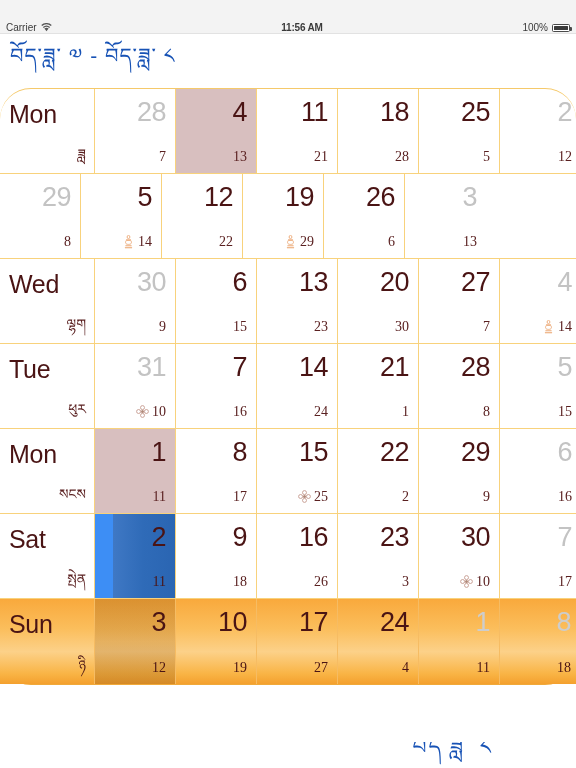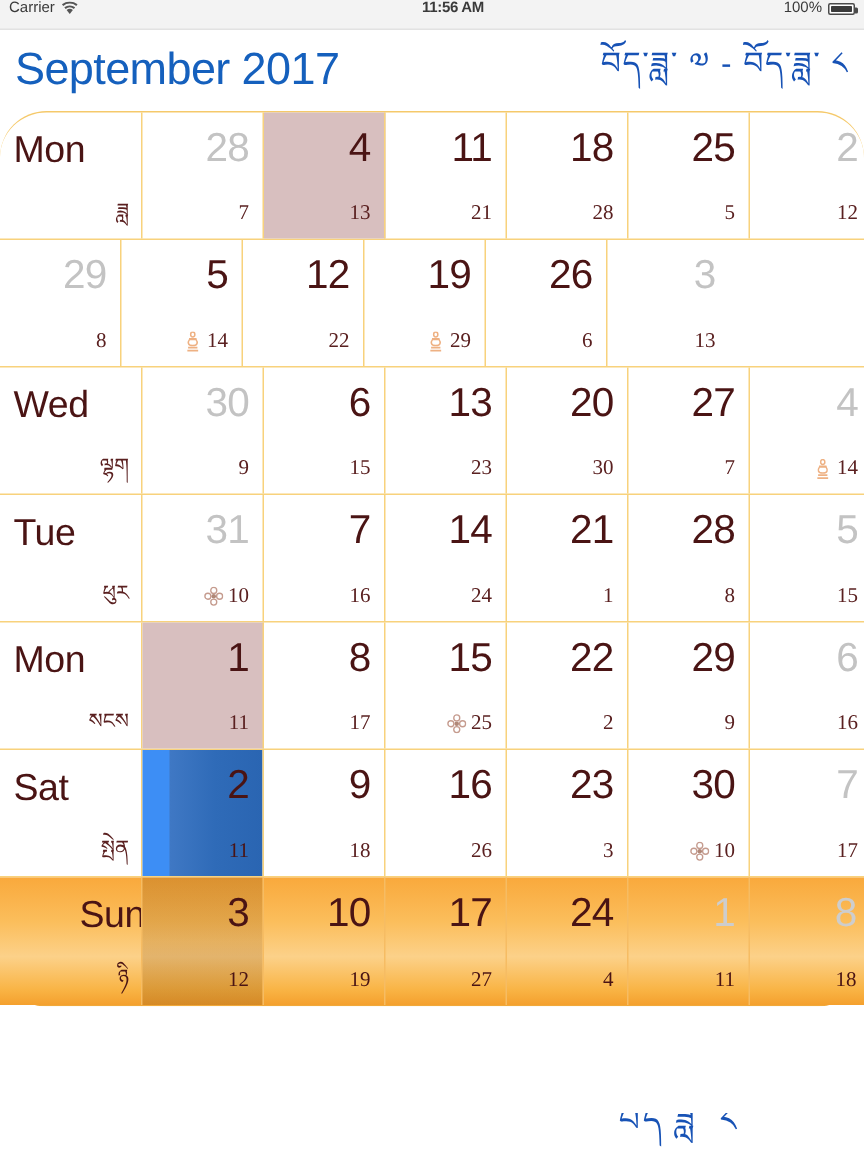--- a/index.html
+++ b/index.html
@@ -5,24 +5,24 @@
   * { margin:0; padding:0; box-sizing:border-box; }
   html, body {
     width:576px; height:768px;
     background:#ffffff;
     font-family:"Liberation Sans", sans-serif;
     overflow:hidden;
   }
 
   
   .statusbar {
-    height:20px;
+    height:34px;
     background:#f3f3f3;
     display:flex;
-    align-items:flex-start;
+    align-items:flex-end;
     padding:0 6px;
     font-size:10px;
     color:#3a3a3a;
     border-bottom:1px solid #e2e2e2;
   }
   .sb-left, .sb-right { display:flex; align-items:center; gap:4px; flex:1; }
   .sb-right { justify-content:flex-end; }
   .sb-center { flex:0 0 auto; font-weight:bold; letter-spacing:-0.2px;margin-left:28px; }
   .wifi-icon { display:inline-block; width:11px; height:9px; position:relative; }
   .wifi-icon svg { display:block; }
@@ -141,21 +141,21 @@
   .hl-today .daynum,
   .hl-today .lunar { color:#4a1414; }
 
   
   .row.sunday {
     background:linear-gradient(to bottom,
       #f9a93c 0%, #fbbe5c 35%, #fcd189 62%, #f9b445 88%, #f4a02e 100%);
   }
   .row.sunday .cell { border-right:1px solid #f6bc63; }
   .row.sunday .dayname,
-  .row.sunday .dayname-tib { color:#4a1414;margin-left:44px; }
+  .row.sunday .dayname-tib { color:#4a1414; }
   .row.sunday .daynum { color:#4a1414; }
   .row.sunday .cell.other .daynum { color:#cdcdcd; }
   .row.sunday .lunar { color:#4a1414; }
   .row.sunday .cell.hl-sun-sel {
     background:linear-gradient(to bottom,
       rgba(150,90,20,0.30) 0%,
       rgba(150,90,20,0.22) 50%,
       rgba(150,90,20,0.32) 100%);
   }
 
@@ -195,21 +195,20 @@
   <div class="sb-center">11:56 AM</div>
   <div class="sb-right">
     <span>100%</span>
     <span class="battery">
         <span class="fill"></span>
       </span>
   </div>
 </div>
 
 <div class="titlebar">
-  <div class="month-title">September 2017</div>
   <div class="tib-range">བོད་ཟླ་ ༧ - བོད་ཟླ་ ༨</div>
 </div>
 
 <div class="calendar" id="cal">
     <div class="row">
       <div class="cell daylabel">
         <span class="dayname">Mon</span>
         <span class="dayname-tib">ཟླ</span>
       </div>
       <div class="cell other">

